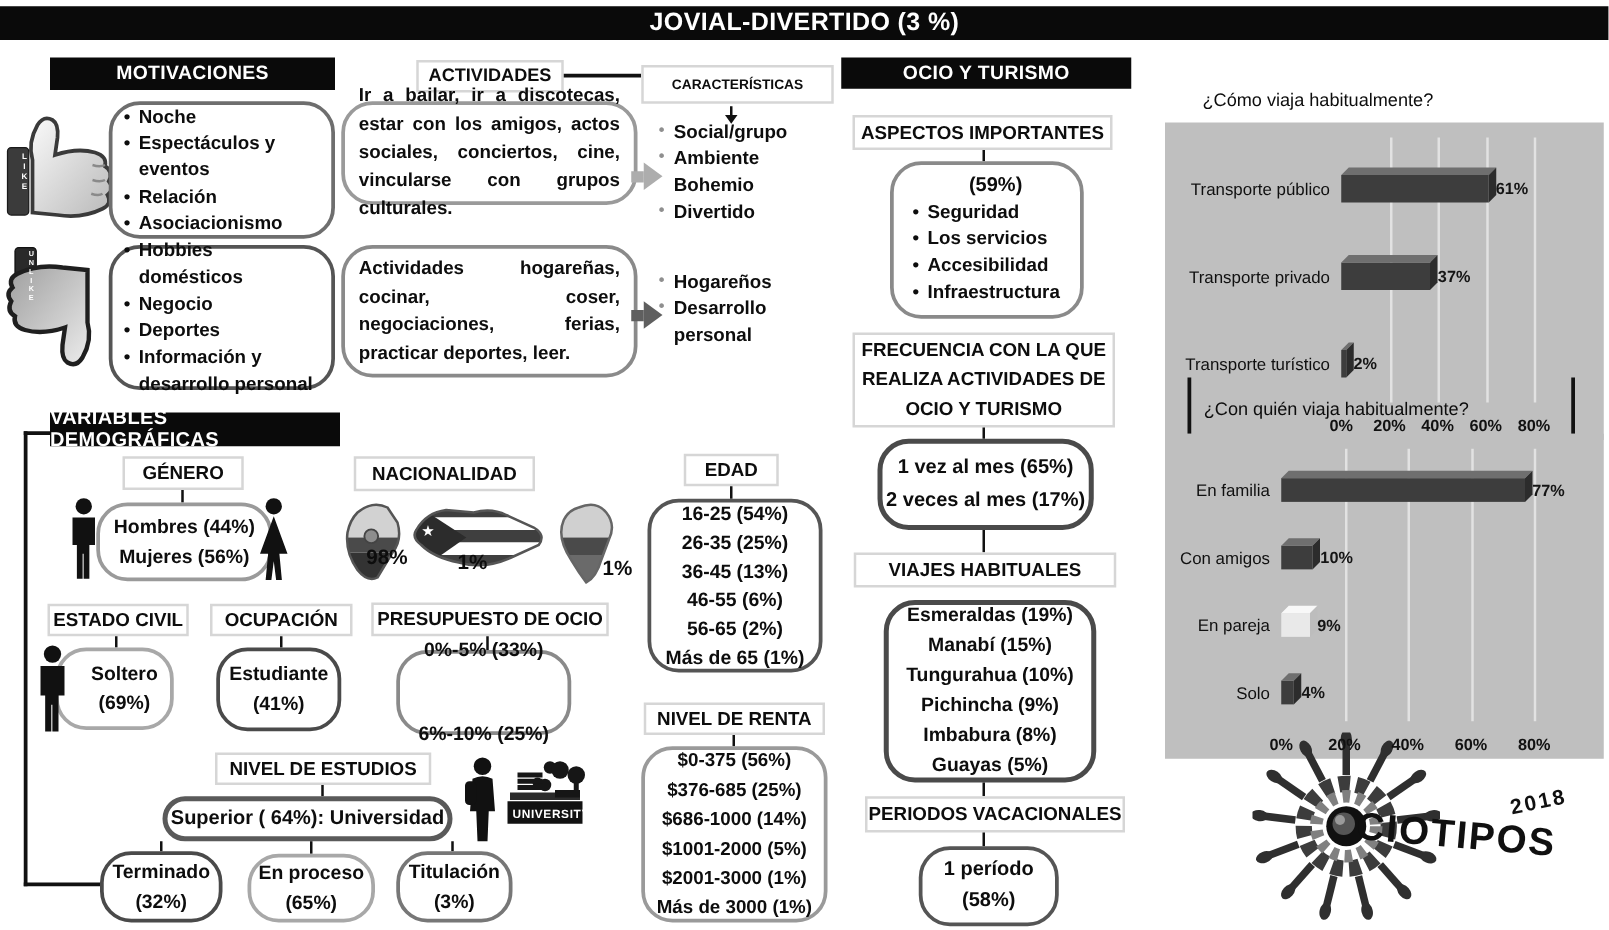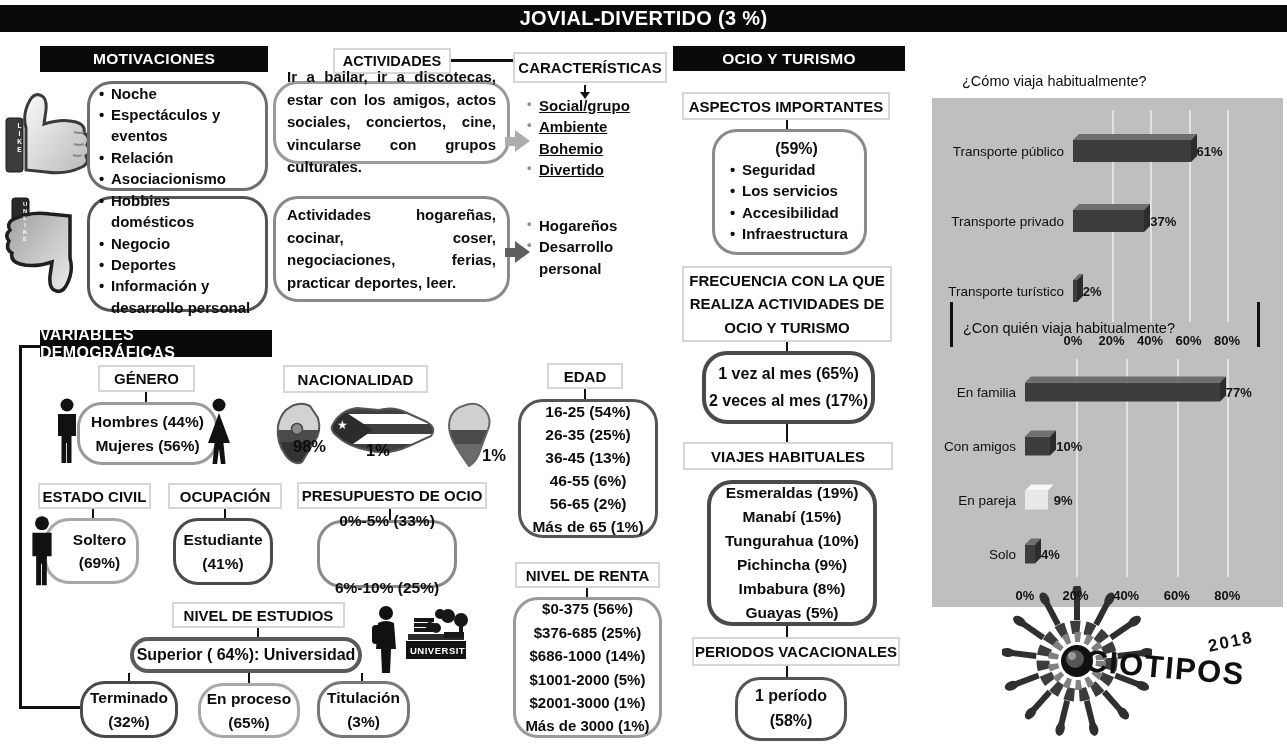--- a/index.html
+++ b/index.html
@@ -47,21 +47,21 @@
 </head>
 <body>
 
 <div id="stage">
 
   <div class="a blackhdr" style="left:0;top:5px;width:1287px;height:27px;font-size:20px;">JOVIAL-DIVERTIDO (3 %)</div>
 
   <div class="a blackhdr" style="left:40px;top:46px;width:228px;height:26px;font-size:15.5px;">MOTIVACIONES</div>
   <div class="a lblbox" style="left:333px;top:48px;width:118px;height:26px;font-size:14.5px;">ACTIVIDADES</div>
   <div class="a hline" style="left:451px;top:59px;width:62px;height:3px;"></div>
-  <div class="a lblbox" style="left:513px;top:52px;width:154px;height:31px;font-size:15px;">CARACTERÍSTICAS</div>
+  <div class="a lblbox" style="left:513px;top:52px;width:154px;height:31px;font-size:11px;">CARACTERÍSTICAS</div>
   <div class="a vline" style="left:584px;top:85px;width:2px;height:8px;"></div>
   <div class="a" style="left:580px;top:92px;width:0;height:0;border-left:5px solid transparent;border-right:5px solid transparent;border-top:7px solid #111;"></div>
   <div class="a blackhdr" style="left:673px;top:46px;width:232px;height:25px;font-size:15.5px;">OCIO Y TURISMO</div>
 
   <svg class="a" style="left:2px;top:84px;" width="92" height="110" viewBox="0 0 92 110">
     <defs>
       <linearGradient id="g1" x1="0" y1="0" x2="1" y2="1">
         <stop offset="0" stop-color="#fafafa"></stop>
           <stop offset="1" stop-color="#b9b9b9"></stop>
       </linearGradient>
@@ -106,21 +106,21 @@
   </div>
   <div class="a cbox" style="left:273px;top:196px;width:237px;height:106px;border:3px solid #8a8a8a;padding:6px 11px;">
     <div class="just">Actividades hogareñas, cocinar, coser, negociaciones, ferias, practicar deportes, leer.</div>
   </div>
 
   <div class="a" style="left:505px;top:137px;width:10px;height:9px;background:#adadad;"></div>
   <div class="a" style="left:515px;top:130px;width:0;height:0;border-top:11px solid transparent;border-bottom:11px solid transparent;border-left:15px solid #adadad;"></div>
   <div class="a" style="left:505px;top:248px;width:10px;height:9px;background:#5f5f5f;"></div>
   <div class="a" style="left:515px;top:241px;width:0;height:0;border-top:11px solid transparent;border-bottom:11px solid transparent;border-left:15px solid #5f5f5f;"></div>
 
-  <div class="a blist graydot" style="left:526px;top:95px;width:124px;text-decoration:underline;">
+  <div class="a blist graydot" style="left:526px;top:95px;width:124px;">
       <div class="it caritem">Social/grupo</div>
       <div class="it caritem">Ambiente Bohemio</div>
       <div class="it caritem">Divertido</div>
     </div>
   <div class="a blist graydot" style="left:526px;top:215px;width:124px;">
       <div class="it caritem">Hogareños</div>
       <div class="it caritem">Desarrollo personal</div>
     </div>
 
   <div class="a lblbox" style="left:682px;top:92px;width:208px;height:28px;font-size:15px;">ASPECTOS IMPORTANTES</div>

